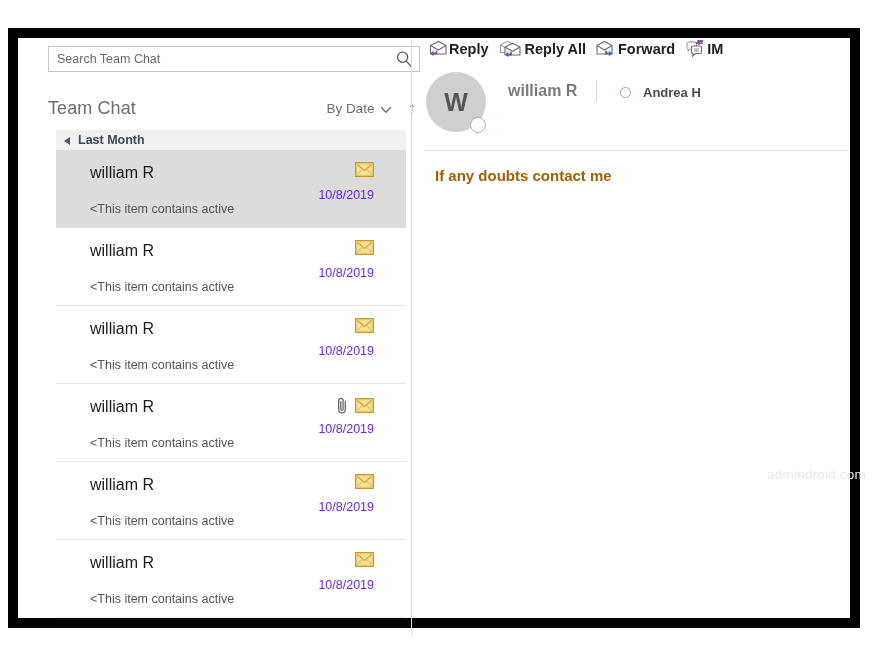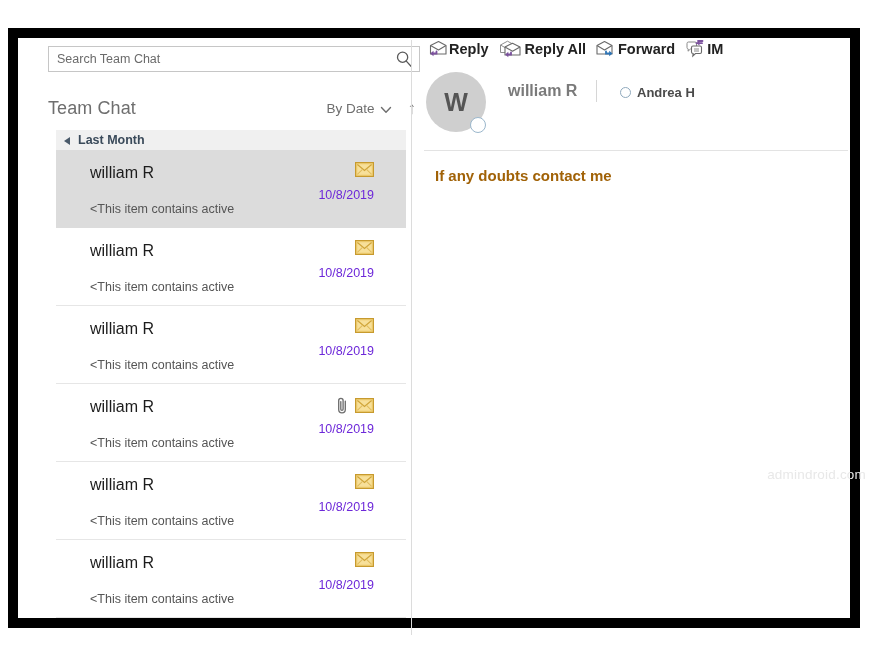--- a/index.html
+++ b/index.html
@@ -300,21 +300,21 @@
     width: 1px;
     height: 22px;
     background: #d6d6d6;
   }
   #recipient {
     position: absolute;
     left: 196px;
     top: 17px;
     display: flex;
     align-items: center;
-    gap: 6px;
+    gap: 12px;
     font-size: 13px;
     color: #4a4a4a;
   }
   .recip-circle {
     width: 11px;
     height: 11px;
     border-radius: 50%;
     border: 1.3px solid #8fa9bd;
     box-sizing: border-box;
   }

